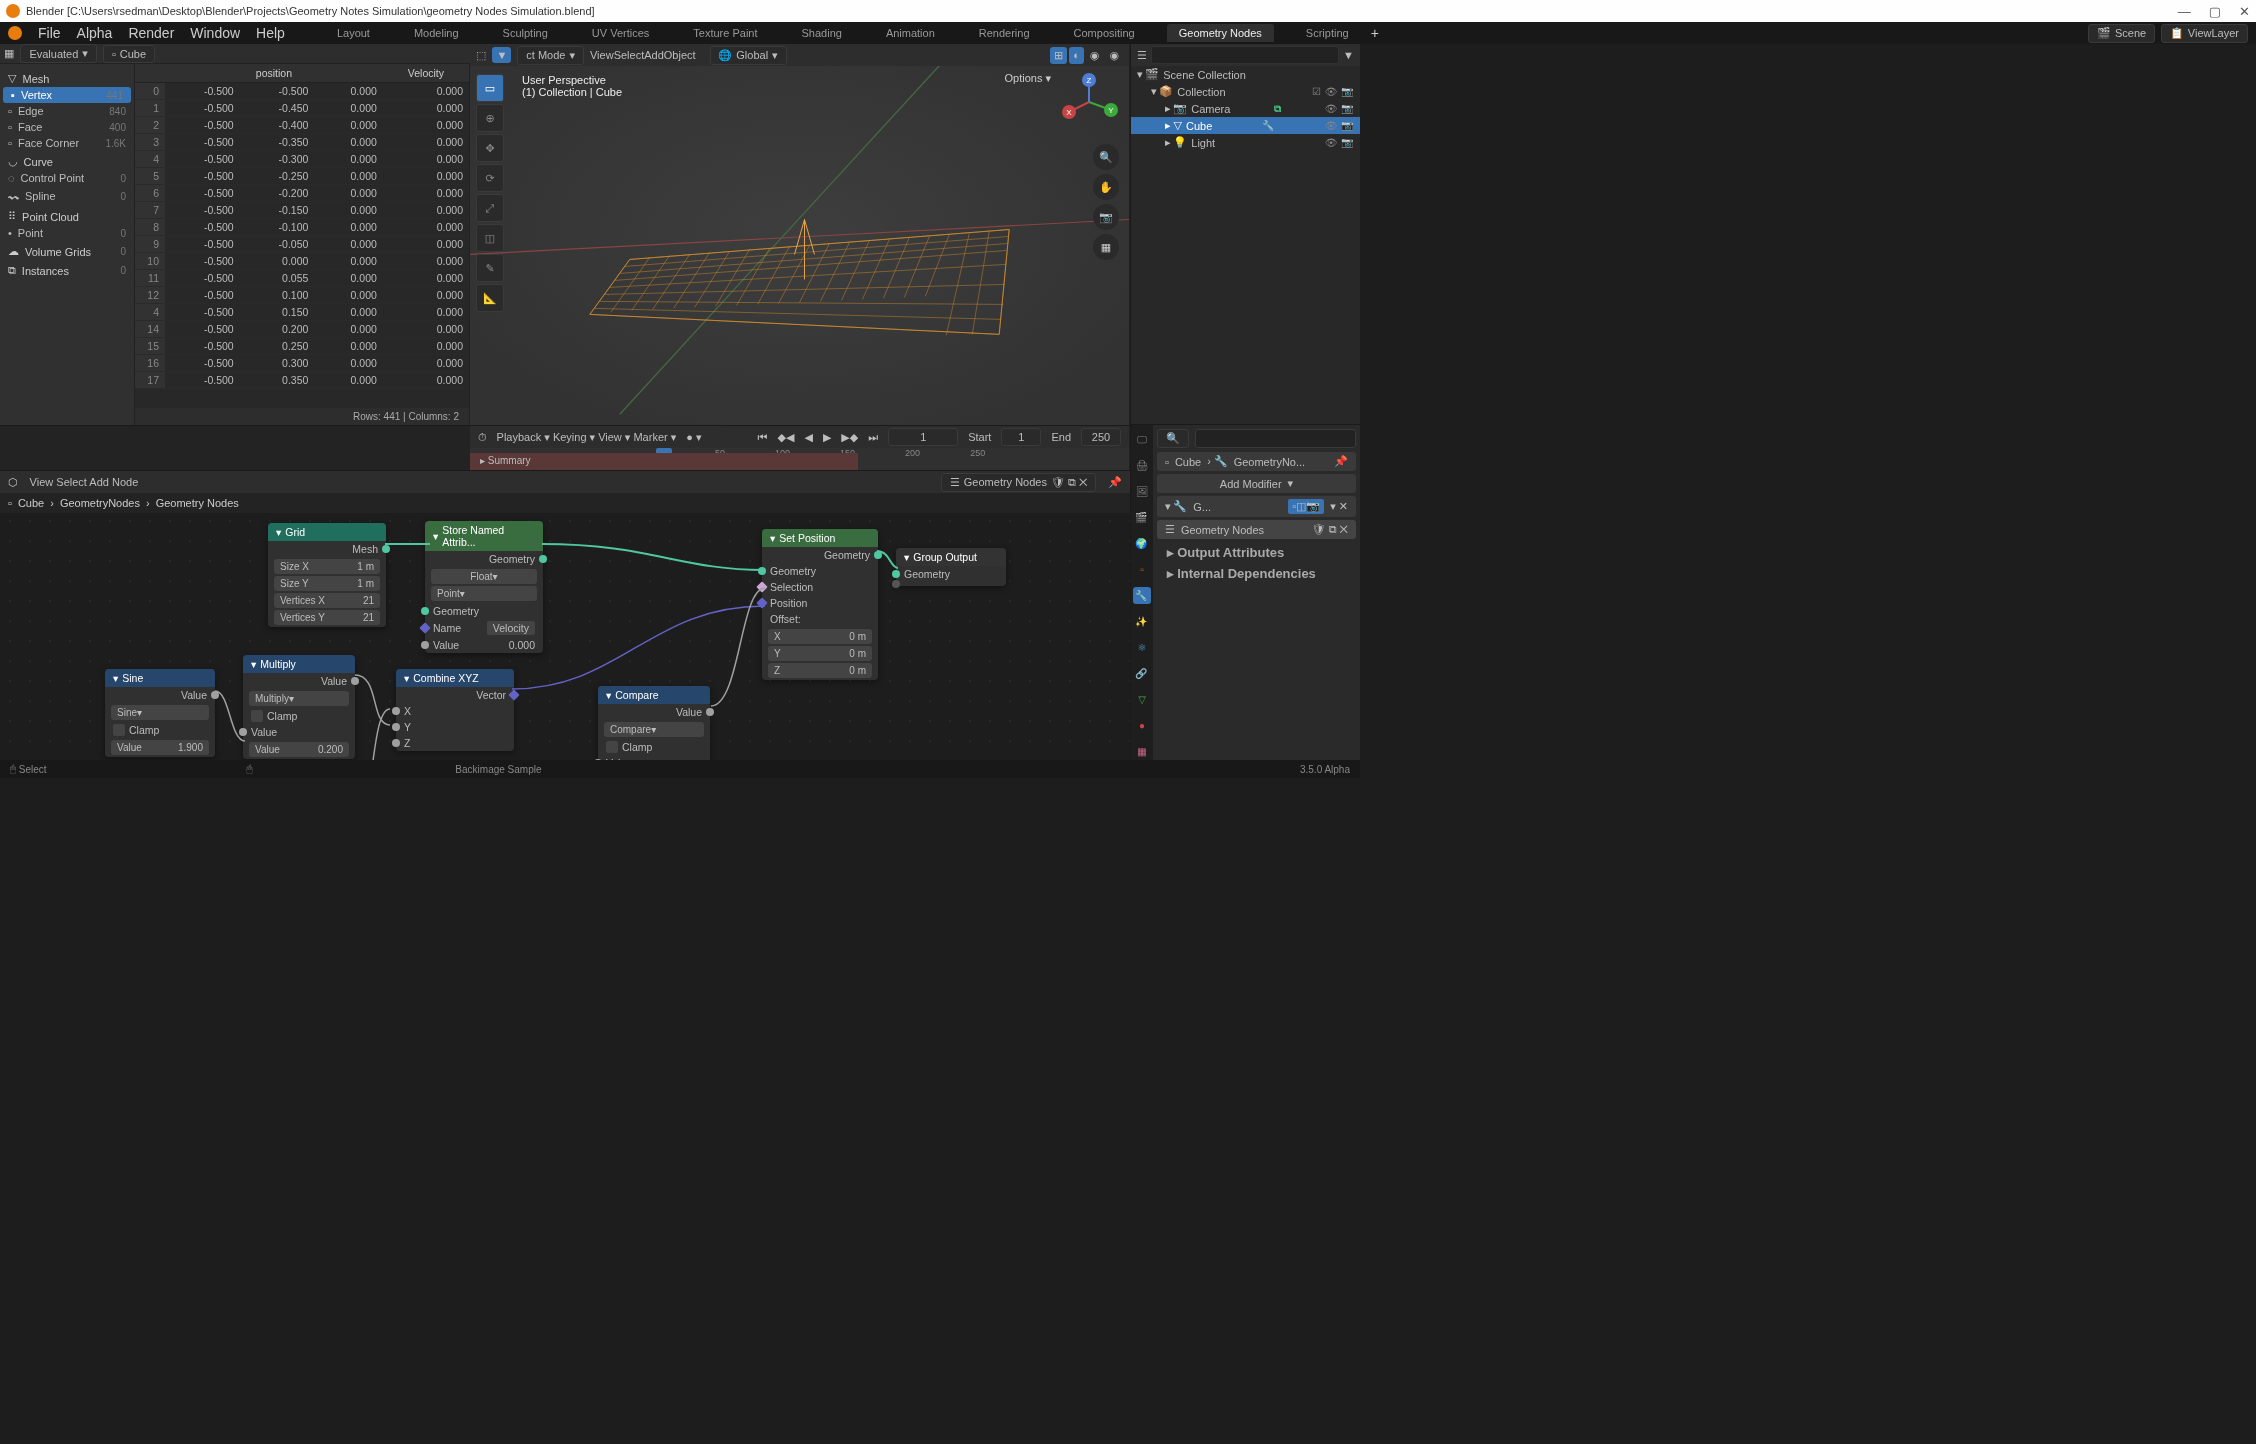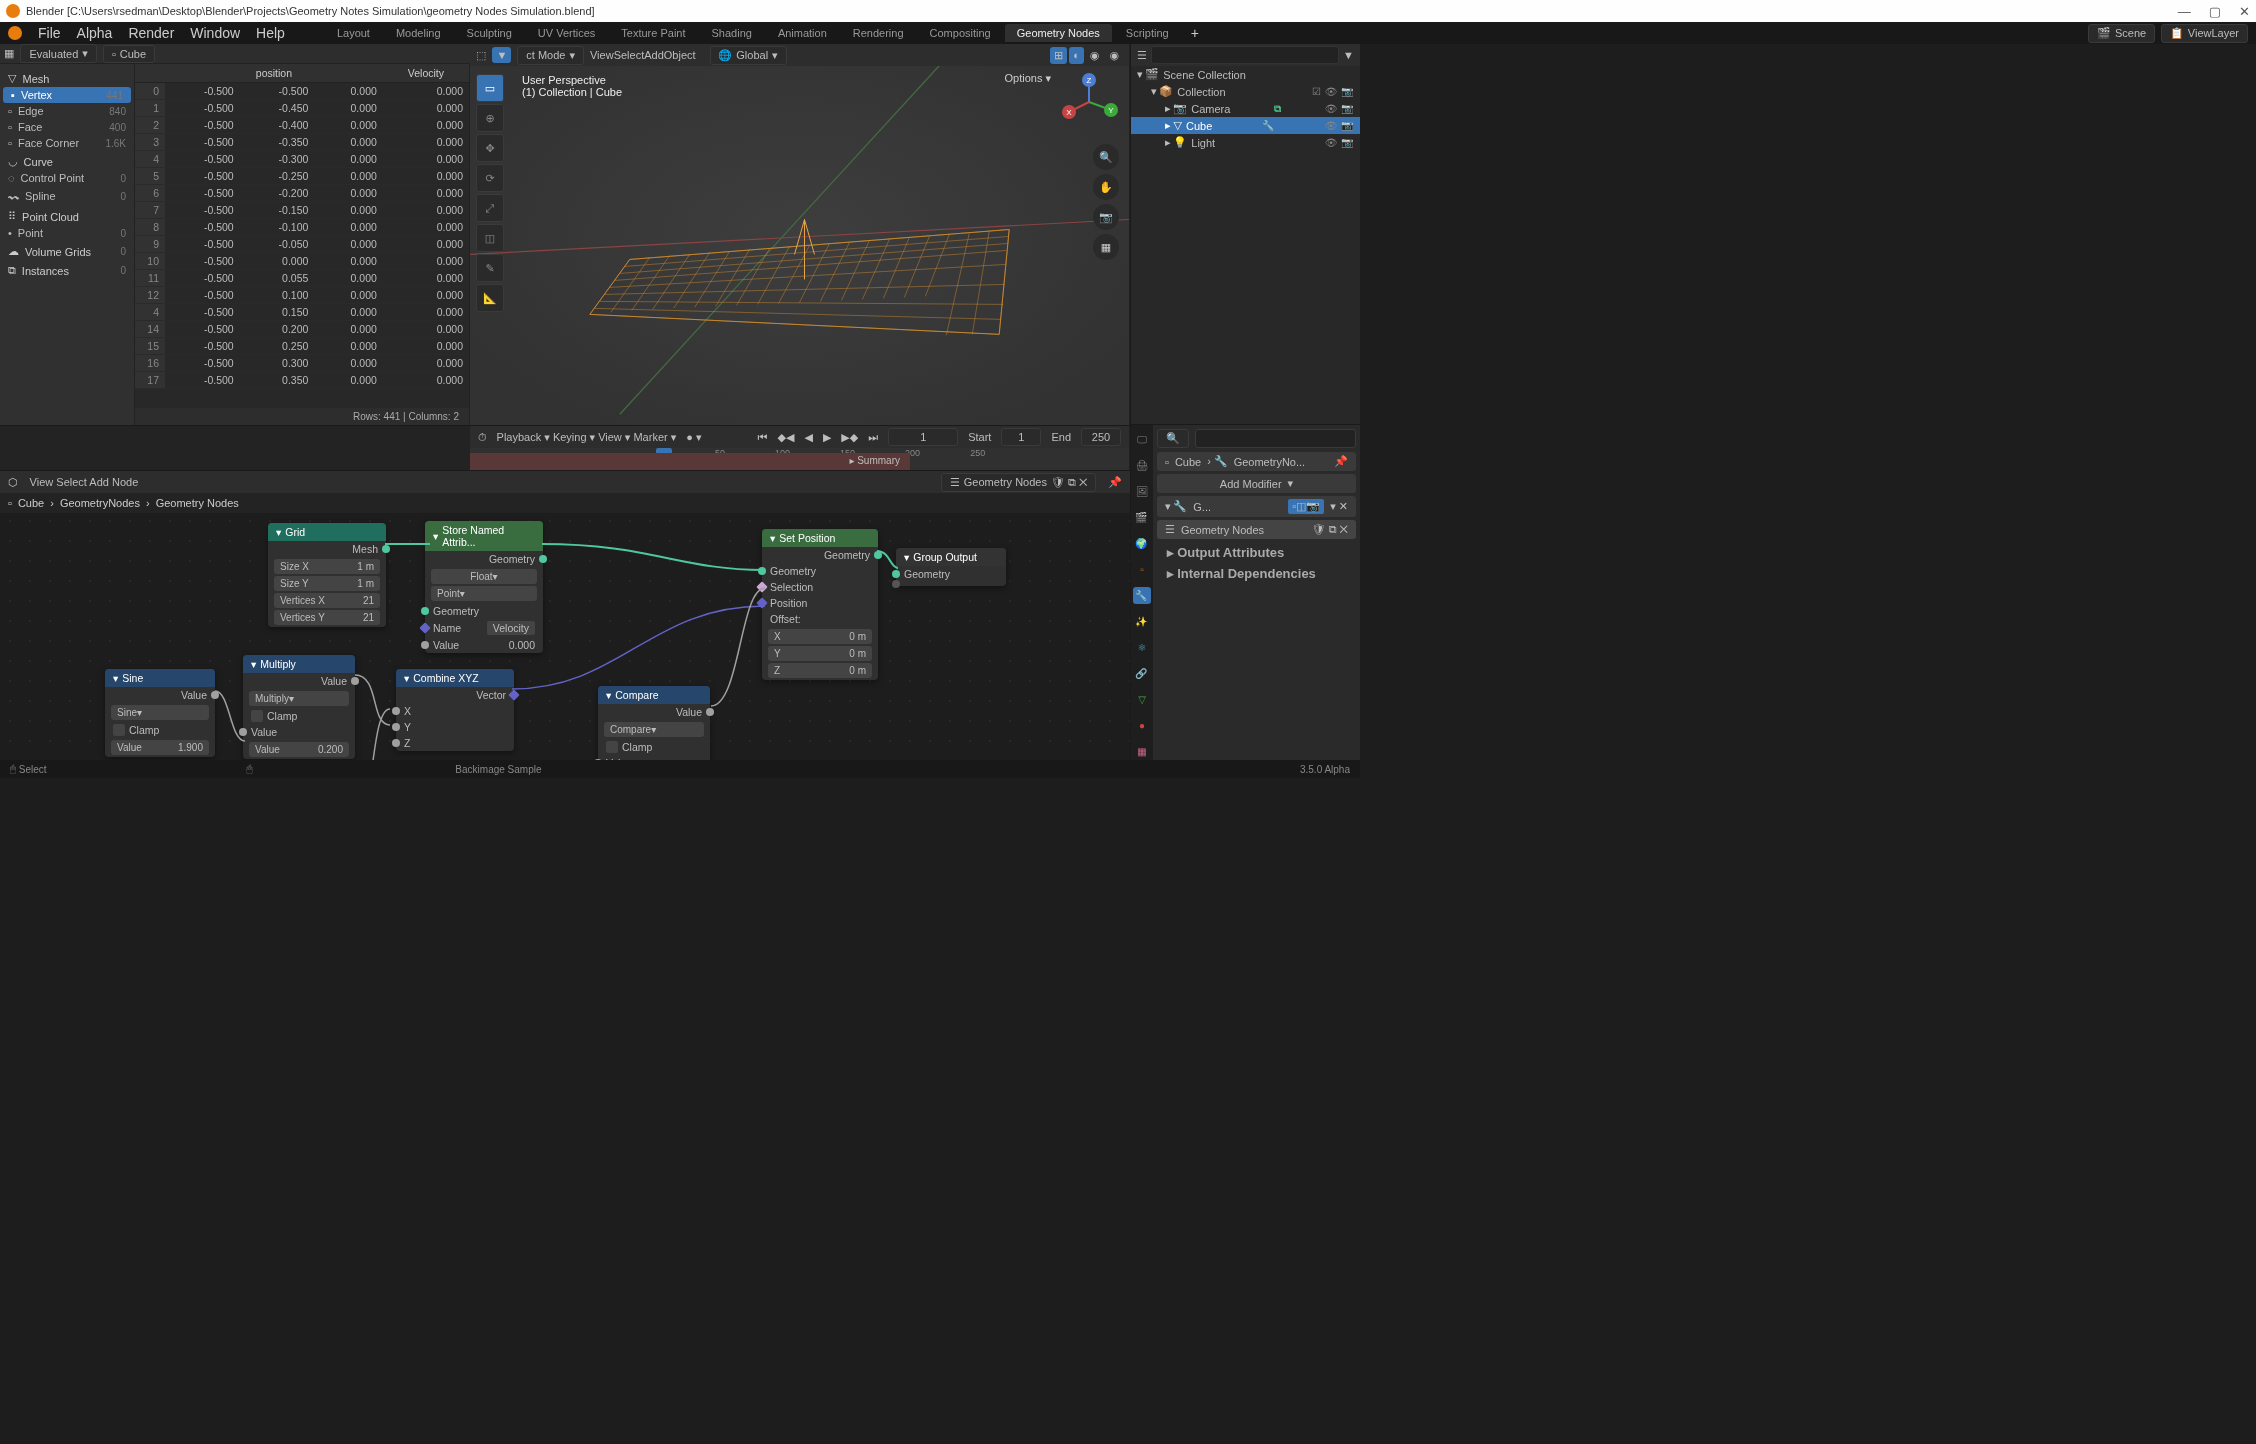--- a/index.html
+++ b/index.html
@@ -2,21 +2,21 @@
 <html><head>
 <meta charset="utf-8">
 <style>
 * { box-sizing: border-box; margin: 0; padding: 0; font-family: -apple-system, BlinkMacSystemFont, "Segoe UI", sans-serif; }
 body { background: #1d1d1d; color: #bdbdbd; font-size: 11px; overflow: hidden; user-select: none; }
 .titlebar { height: 22px; background: #fefefe; display: flex; align-items: center; padding: 0 6px; font-size: 11px; color: #333; }
 .titlebar-logo { width: 14px; height: 14px; background: #e87d0d; border-radius: 50%; margin-right: 6px; }
 .titlebar-btns { margin-left: auto; display: flex; gap: 18px; color: #555; font-size: 13px; }
 .topmenu { height: 22px; background: #181818; display: flex; align-items: center; padding: 0 8px; gap: 2px; }
 .topmenu .menu-item { padding: 2px 8px; color: #ccc; font-size: 14px; }
-.topmenu .tabbar { margin-left: 30px; display: flex; align-items: flex-start; gap: 2px; }
+.topmenu .tabbar { margin-left: 30px; display: flex; align-items: flex-start; gap: 20px; }
 .topmenu .tab { padding: 3px 12px; color: #999; font-size: 11px; border-radius: 3px 3px 0 0; }
 .topmenu .tab.active { background: #303030; color: #eee; }
 .topmenu .right { margin-left: auto; display: flex; gap: 6px; align-items: center; }
 .pill { background: #2a2a2a; border: 1px solid #3a3a3a; border-radius: 3px; padding: 2px 8px; display: inline-flex; align-items: center; gap: 4px; font-size: 11px; }
 .main-grid { display: grid; grid-template-columns: 135px 335px 660px 230px; grid-template-rows: 20px 361px 45px 290px 18px; height: calc(100vh - 44px); }
 .header-row { grid-column: 1 / 4; background: #2d2d2d; border-bottom: 1px solid #222; display: flex; align-items: center; padding: 0 4px; gap: 6px; font-size: 11px; }
 .left-panel { background: #303030; border-right: 1px solid #222; padding: 4px 0; overflow: hidden; }
 .left-panel .row { display: flex; align-items: center; padding: 2px 8px; gap: 6px; font-size: 11px; }
 .left-panel .row.sel { background: #3873b3; color: #fff; border-radius: 3px; margin: 0 3px; }
 .left-panel .count { margin-left: auto; color: #777; font-size: 10px; }
@@ -33,21 +33,21 @@
 .viewport .toolbar-left .tool { width: 28px; height: 28px; background: #2a2a2a; border: 1px solid #3a3a3a; border-radius: 3px; margin-bottom: 2px; display:flex; align-items:center; justify-content:center; color:#888; }
 .viewport .toolbar-left .tool.active { background: #3873b3; color:#fff; }
 .viewport .info { position: absolute; top: 30px; left: 52px; font-size: 11px; color: #eee; z-index:2; }
 .viewport .gizmo { position: absolute; top: 28px; right: 10px; width: 60px; height: 60px; z-index:2; }
 .viewport .nav-btns { position:absolute; right:10px; top:100px; display:flex; flex-direction:column; gap:4px; z-index:2; }
 .viewport .nav-btns .nb { width:26px; height:26px; background:#2a2a2a; border-radius:13px; display:flex; align-items:center; justify-content:center; color:#ccc; }
 .viewport .options { position:absolute; top:28px; right:78px; font-size:11px; color:#ccc; z-index:2; }
 .timeline { grid-column: 3 / 4; background: #232323; border-top: 1px solid #1a1a1a; position: relative; border-right:1px solid #222; }
 .timeline .tl-header { height: 22px; display: flex; align-items: center; padding: 0 8px; gap: 10px; font-size: 11px; background:#2d2d2d; }
 .timeline .tl-track { height: 23px; position: relative; background:#303030; }
-.timeline .tl-summary { position:absolute; bottom:0; left:0; height:18px; background:#5a3838; padding:2px 10px; font-size:10px; width:440px;text-align:right; }
+.timeline .tl-summary { position:absolute; bottom:0; left:0; height:18px; background:#5a3838; padding:2px 10px; font-size:10px; width:388px; }
 .outliner { grid-column: 4 / 5; grid-row: 1 / 3; background: #282828; border-left: 1px solid #1a1a1a; border-bottom:1px solid #1a1a1a; }
 .outliner .row { display: flex; align-items: center; padding: 2px 6px; gap: 4px; font-size: 11px; }
 .outliner .row.sel { background: #3873b3; color: #fff; }
 .outliner .indent1 { padding-left: 20px; }
 .outliner .indent2 { padding-left: 34px; }
 .outliner .icons { margin-left: auto; display: flex; gap: 4px; color: #888; font-size:10px; }
 .props { grid-column: 4 / 5; grid-row: 3 / 5; background: #2a2a2a; border-left: 1px solid #1a1a1a; display:flex; }
 .props-tabs { width:22px; background:#1e1e1e; display:flex; flex-direction:column; align-items:center; padding-top:6px; gap:8px; }
 .props-tabs .pt { width:18px; height:18px; border-radius:3px; display:flex; align-items:center; justify-content:center; font-size:10px; }
 .props-content { flex:1; padding:4px; }

